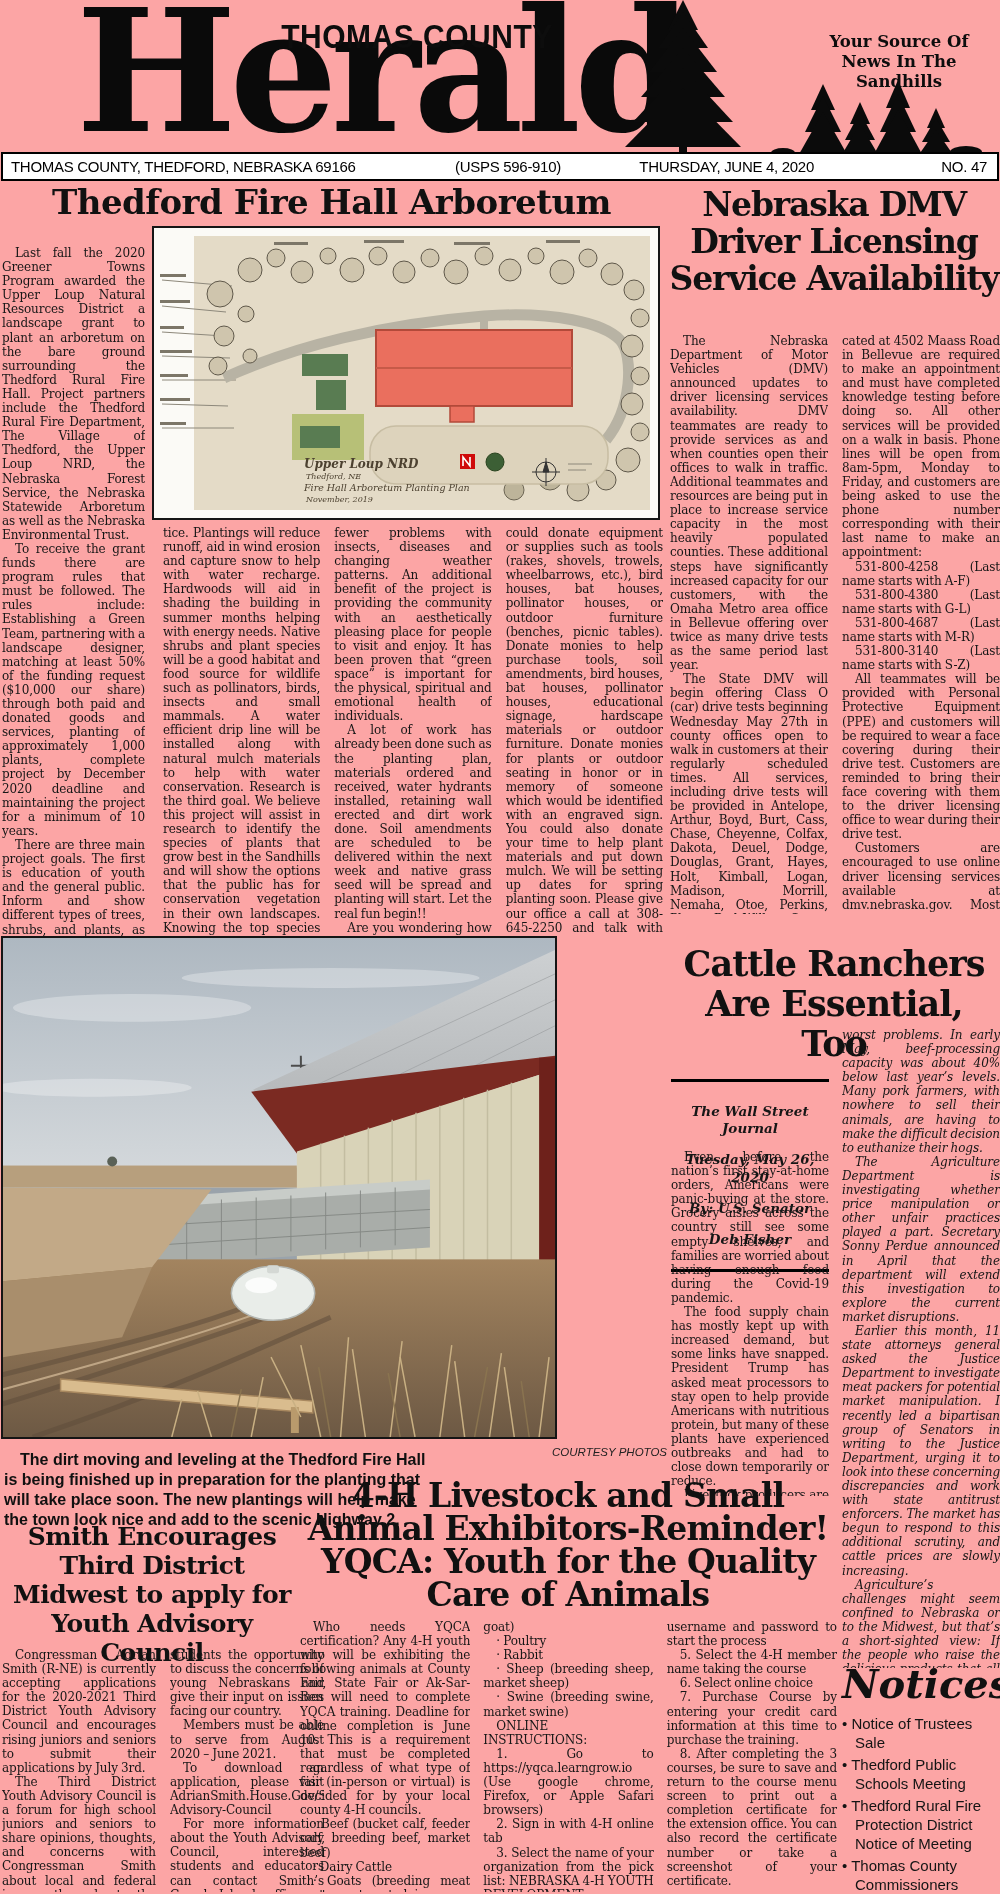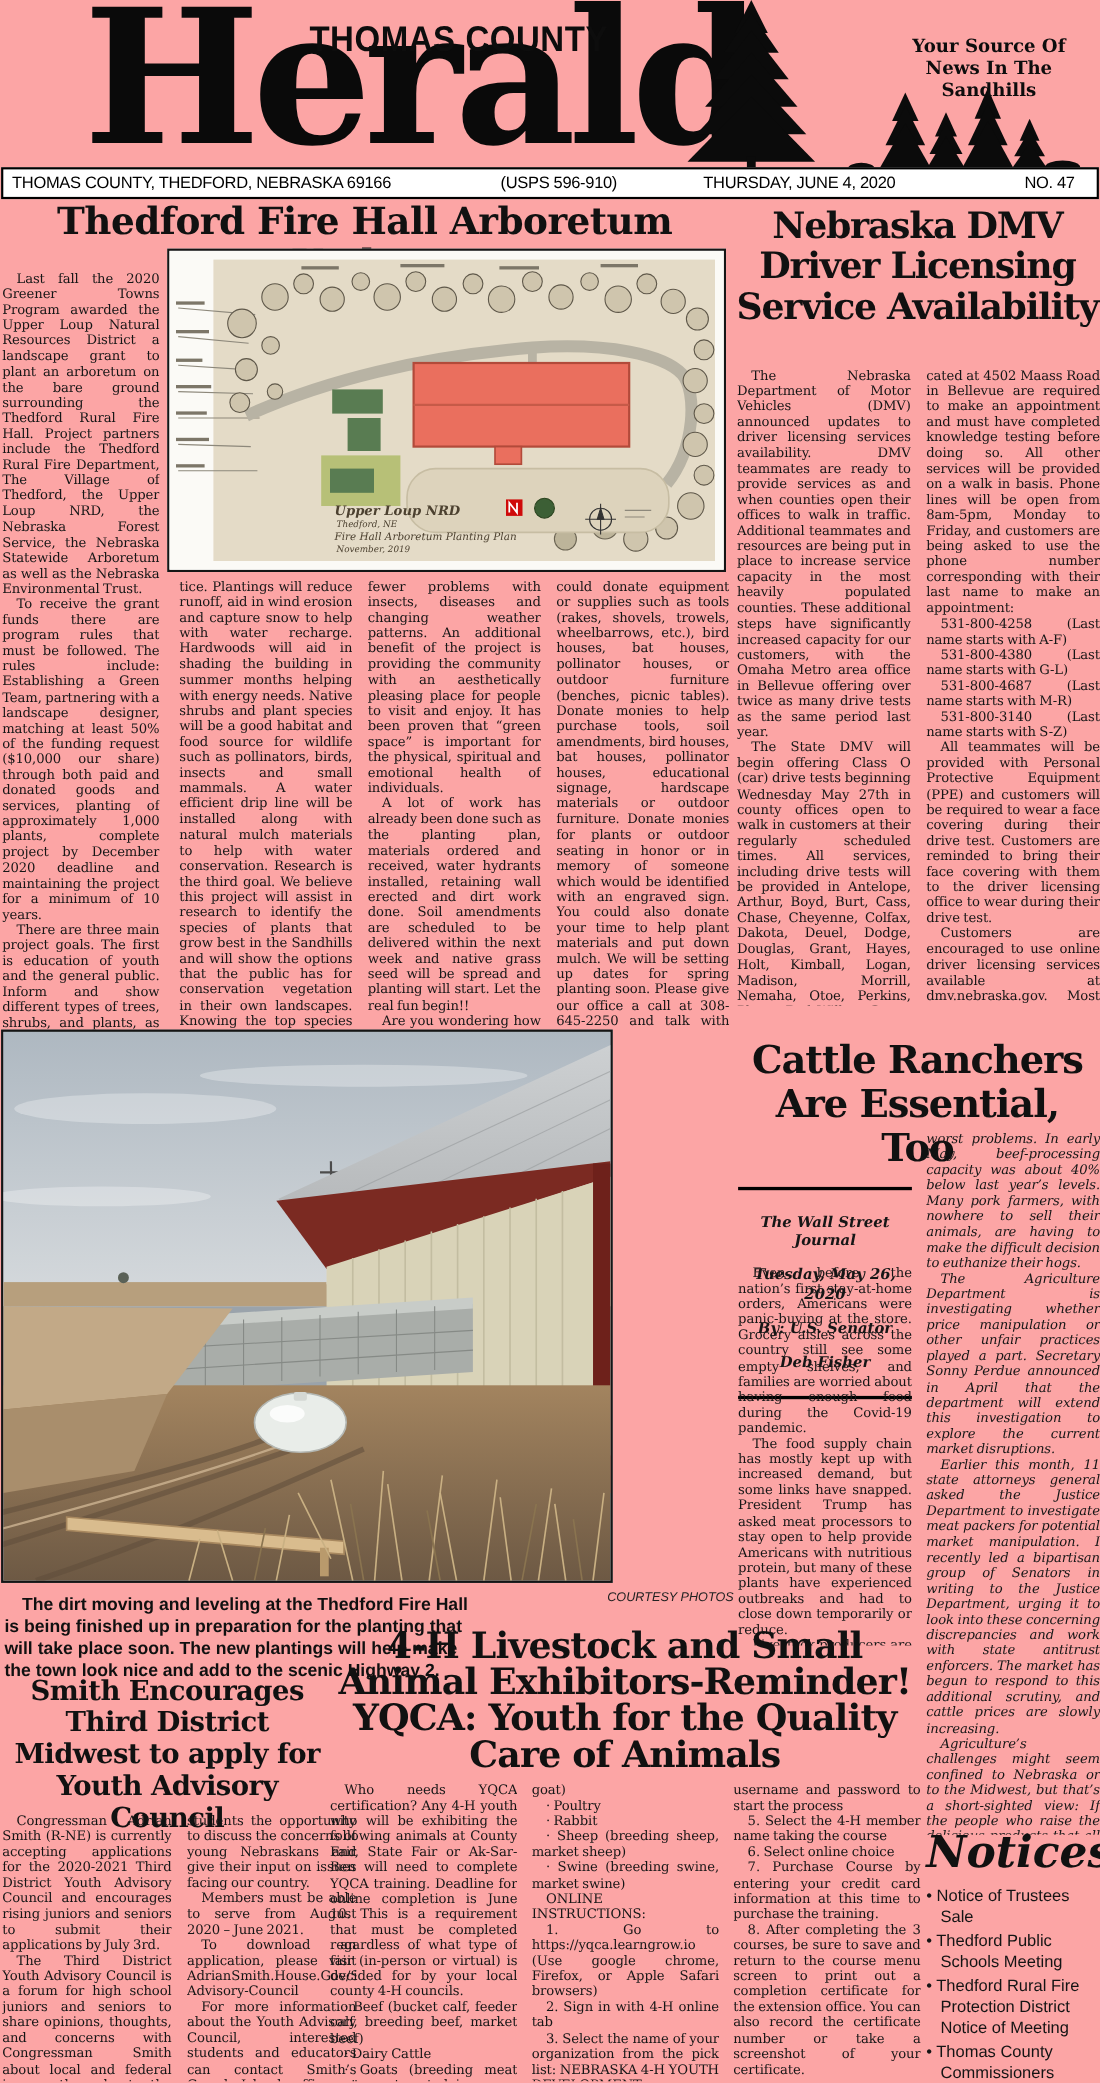--- a/index.html
+++ b/index.html
@@ -16,21 +16,21 @@
   .tagline{left:803px;top:32px;width:192px;text-align:center;font-weight:bold;
            font-size:16.5px;line-height:20px;color:#0d0d0d;}
   .trees{left:598px;top:0;width:402px;height:158px;}
 
   
   .dateline{left:1px;top:152px;width:994px;height:25px;border:2px solid #000;display:flex;align-items:center;
             font-family:"Liberation Sans",sans-serif;font-size:15px;letter-spacing:-.3px;color:#000;background:#fff;}
   .dl-loc{flex:0 0 43%;padding-left:8px;}
   .dl-usps{flex:0 0 14%;text-align:center;}
   .dl-date{flex:0 0 30%;text-align:center;}
-  .dl-no{flex:1;text-align:right;padding-right:20px;}
+  .dl-no{flex:1;text-align:right;padding-right:10px;}
 
   
   .headline{font-weight:bold;text-align:center;color:#111;}
   .bodytext{font-size:12px;line-height:14.1px;text-align:justify;hyphens:auto;-webkit-hyphens:auto;
             word-spacing:-.6px;letter-spacing:-.1px;overflow:hidden;}
   .bodytext p{margin:0;text-indent:13px;}
   [data-cont="true"] p:first-child{text-indent:0;}
   .cols{display:flex;}
   .cols > div{flex:1;overflow:hidden;}
 

